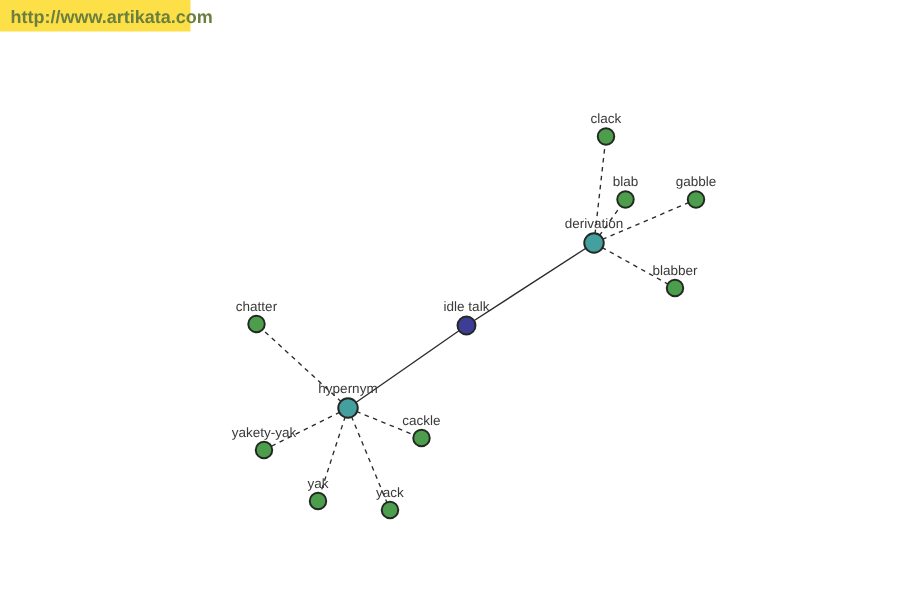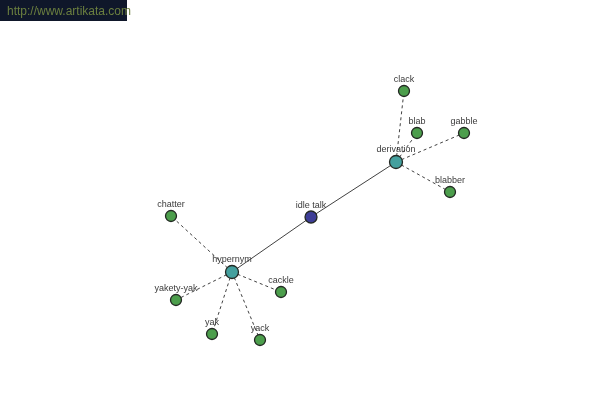--- a/index.html
+++ b/index.html
@@ -14,25 +14,26 @@
     height: 400px;
     background: #ffffff;
     overflow: hidden;
   }
   .url-chip {
     position: absolute;
     left: 0;
     top: 0;
     width: 127px;
     height: 21px;
-    background: #0f172a;
+    background: #fde047;
     display: flex;
     align-items: center;
     box-sizing: border-box;
     padding-left: 7px;
+    font-weight: bold;
   }
   .url-chip span {
     font-size: 12px;
     color: #6b7f3f;
     white-space: nowrap;
   }
   svg { position: absolute; left: 0; top: 0; }
   .graph-node { cursor: pointer; }
   .graph-label {
     font-family: "Liberation Sans", sans-serif;

